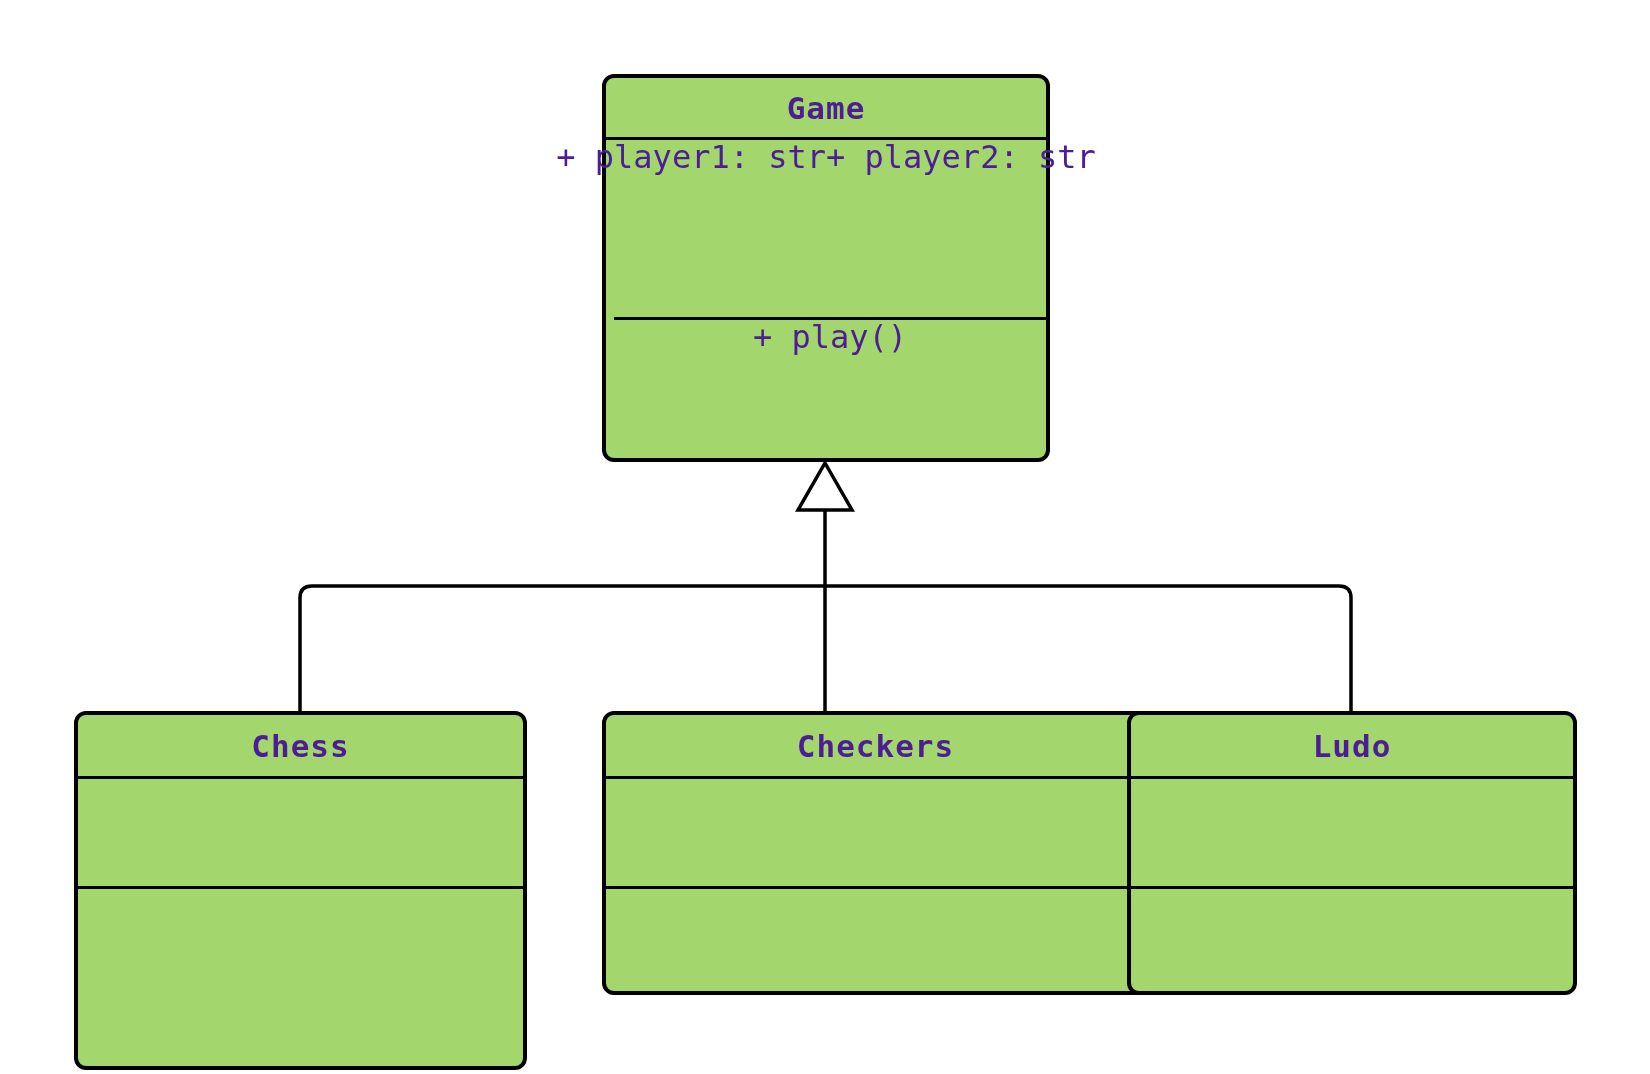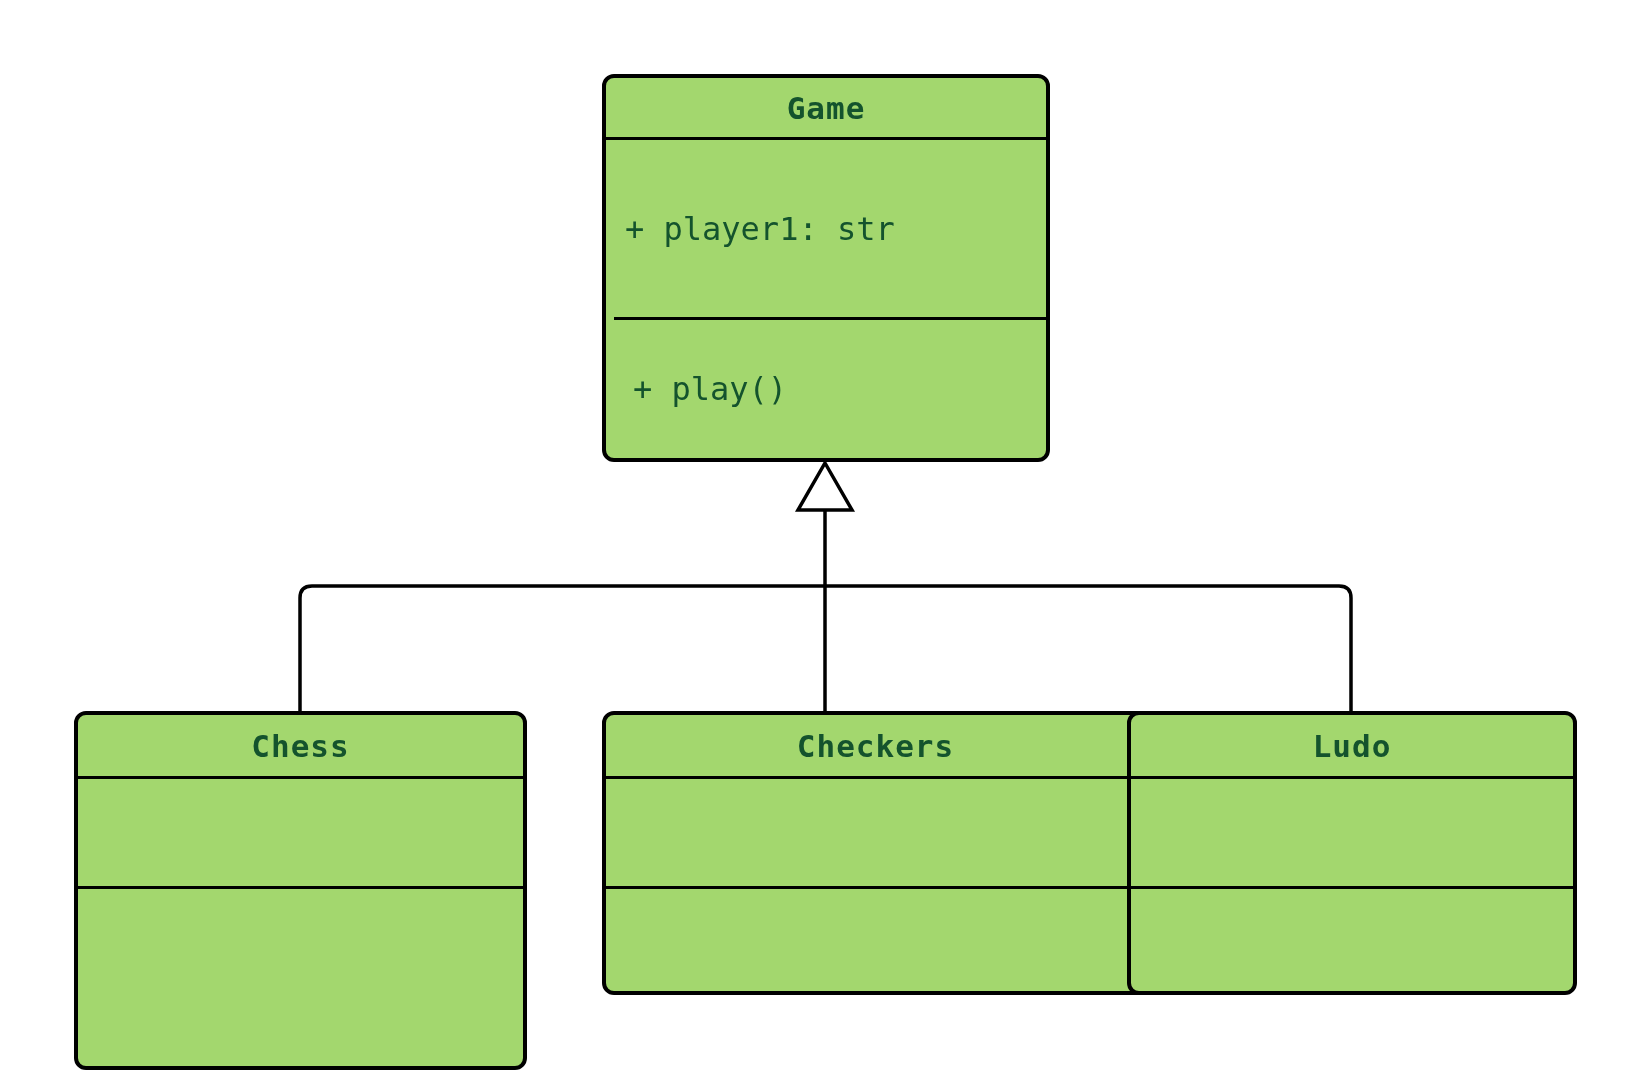--- a/index.html
+++ b/index.html
@@ -6,21 +6,21 @@
     margin: 0;
     padding: 0;
     background: #ffffff;
   }
   .canvas {
     position: relative;
     width: 1650px;
     height: 1074px;
     background: #ffffff;
     font-family: "DejaVu Sans Mono", "Liberation Mono", monospace;
-    color: #14532d;
+    color: #4c1d95;
     overflow: hidden;
   }
   .edge-layer {
     position: absolute;
     top: 0;
     left: 0;
     pointer-events: none;
   }
   .class-box {
     position: absolute;
@@ -36,21 +36,21 @@
     display: flex;
     align-items: center;
     justify-content: center;
     font-weight: bold;
     font-size: 31px;
     letter-spacing: 1px;
   }
   .class-section {
     border-top: 3.5px solid #000000;
     display: flex;
-    flex-direction: column;
+    flex-direction: row;
     justify-content: center;
     padding: 0 19px;
     box-sizing: border-box;
   }
   .member-line {
     font-size: 32px;
     line-height: 34px;
     white-space: pre;
   }
   
@@ -77,20 +77,21 @@
 
     <path d="M 300 711 L 300 598 Q 300 586 312 586 L 1339 586 Q 1351 586 1351 598 L 1351 711" fill="none" stroke="#000000" stroke-width="3.5"></path>
 
     <path d="M 825 463 L 852 510 L 798 510 Z" fill="#ffffff" stroke="#000000" stroke-width="3.5" stroke-linejoin="miter"></path>
   </svg>
 
   <div class="class-box" id="box-game">
     <div class="class-title">Game</div>
     <div class="class-section section-attrs">
       <div class="member-line">+ player1: str</div>
+      <div class="member-line">+ player2: str</div>
     </div>
     <div class="class-section section-meths">
       <div class="member-line">+ play()</div>
     </div>
   </div>
 
   <div class="class-box subclass" id="box-chess">
     <div class="class-title">Chess</div>
     <div class="class-section section-attrs"></div>
     <div class="class-section section-meths"></div>

